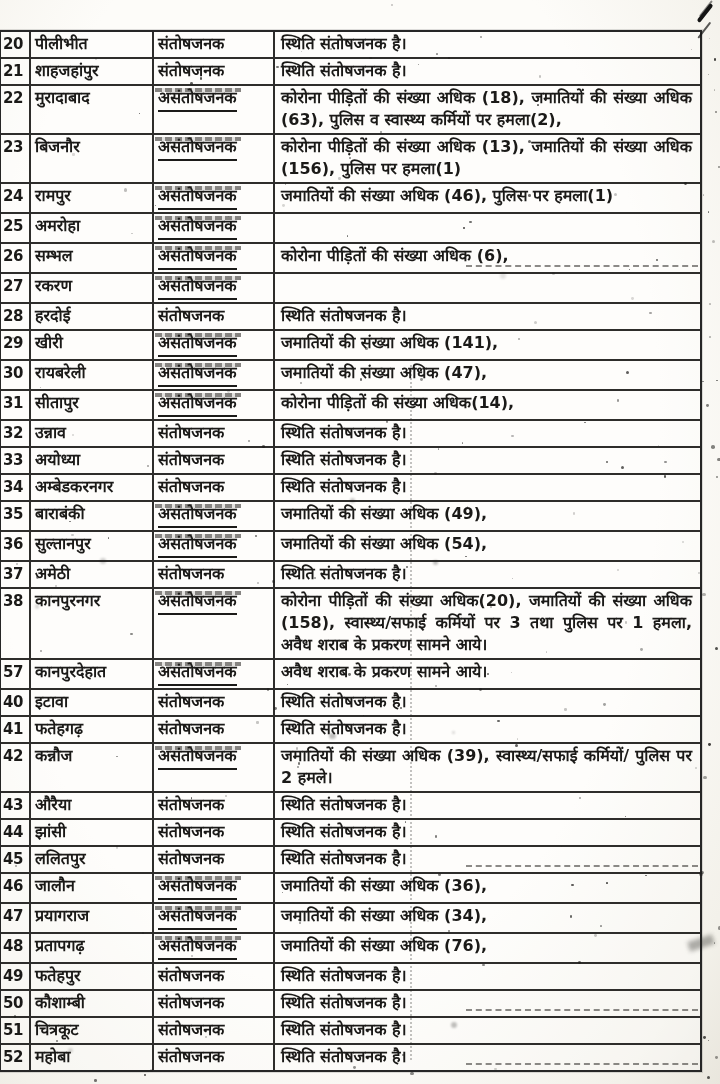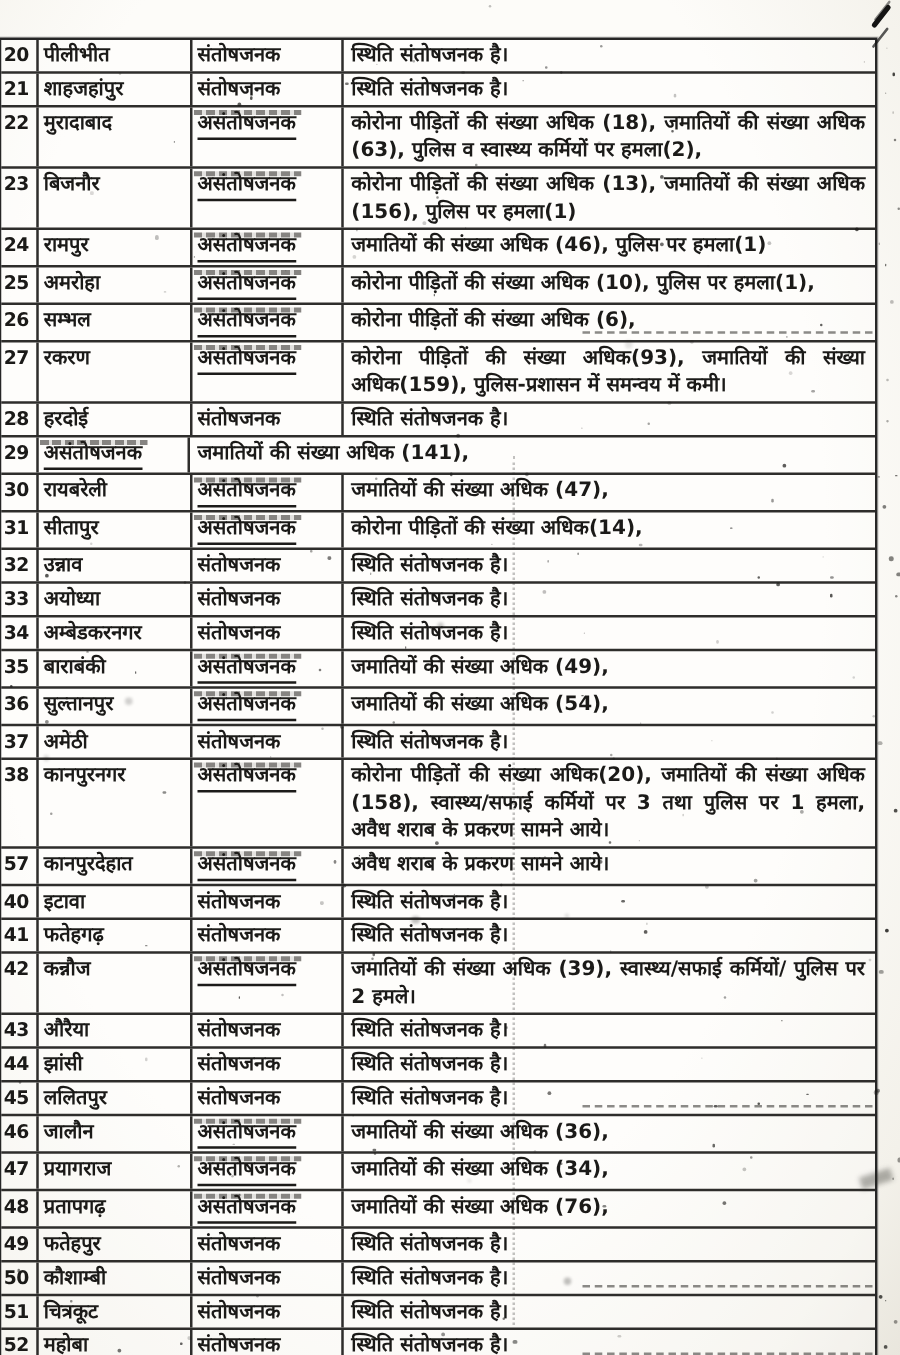--- a/index.html
+++ b/index.html
@@ -96,42 +96,41 @@
       <div class="row">
         <div class="cell c-num">24</div>
         <div class="cell c-district">रामपुर</div>
         <div class="cell c-status"><span class="status-text unsat">असंतोषजनक</span></div>
         <div class="cell c-remarks">जमातियों की संख्या अधिक (46), पुलिस पर हमला(1)</div>
       </div>
       <div class="row">
         <div class="cell c-num">25</div>
         <div class="cell c-district">अमरोहा</div>
         <div class="cell c-status"><span class="status-text unsat">असंतोषजनक</span></div>
-        <div class="cell c-remarks">कोरोना पीड़ितों की संख्या अधिक (10), पुलिस पर हमला(1),</div>
       </div>
       <div class="row">
         <div class="cell c-num">26</div>
         <div class="cell c-district">सम्भल</div>
         <div class="cell c-status"><span class="status-text unsat">असंतोषजनक</span></div>
         <div class="cell c-remarks smear">कोरोना पीड़ितों की संख्या अधिक (6),</div>
       </div>
       <div class="row">
         <div class="cell c-num">27</div>
         <div class="cell c-district">रकरण</div>
         <div class="cell c-status"><span class="status-text unsat">असंतोषजनक</span></div>
-        <div class="cell c-remarks">कोरोना पीड़ितों की संख्या अधिक(93), जमातियों की संख्या अधिक(159), पुलिस-प्रशासन में समन्वय में कमी।</div>
       </div>
       <div class="row">
         <div class="cell c-num">28</div>
         <div class="cell c-district">हरदोई</div>
         <div class="cell c-status"><span class="status-text">संतोषजनक</span></div>
         <div class="cell c-remarks">स्थिति संतोषजनक है।</div>
       </div>
       <div class="row">
         <div class="cell c-num">29</div>
+        <div class="cell c-district">खीरी</div>
         <div class="cell c-status"><span class="status-text unsat">असंतोषजनक</span></div>
         <div class="cell c-remarks">जमातियों की संख्या अधिक (141),</div>
       </div>
       <div class="row">
         <div class="cell c-num">30</div>
         <div class="cell c-district">रायबरेली</div>
         <div class="cell c-status"><span class="status-text unsat">असंतोषजनक</span></div>
         <div class="cell c-remarks">जमातियों की संख्या अधिक (47),</div>
       </div>
       <div class="row">

